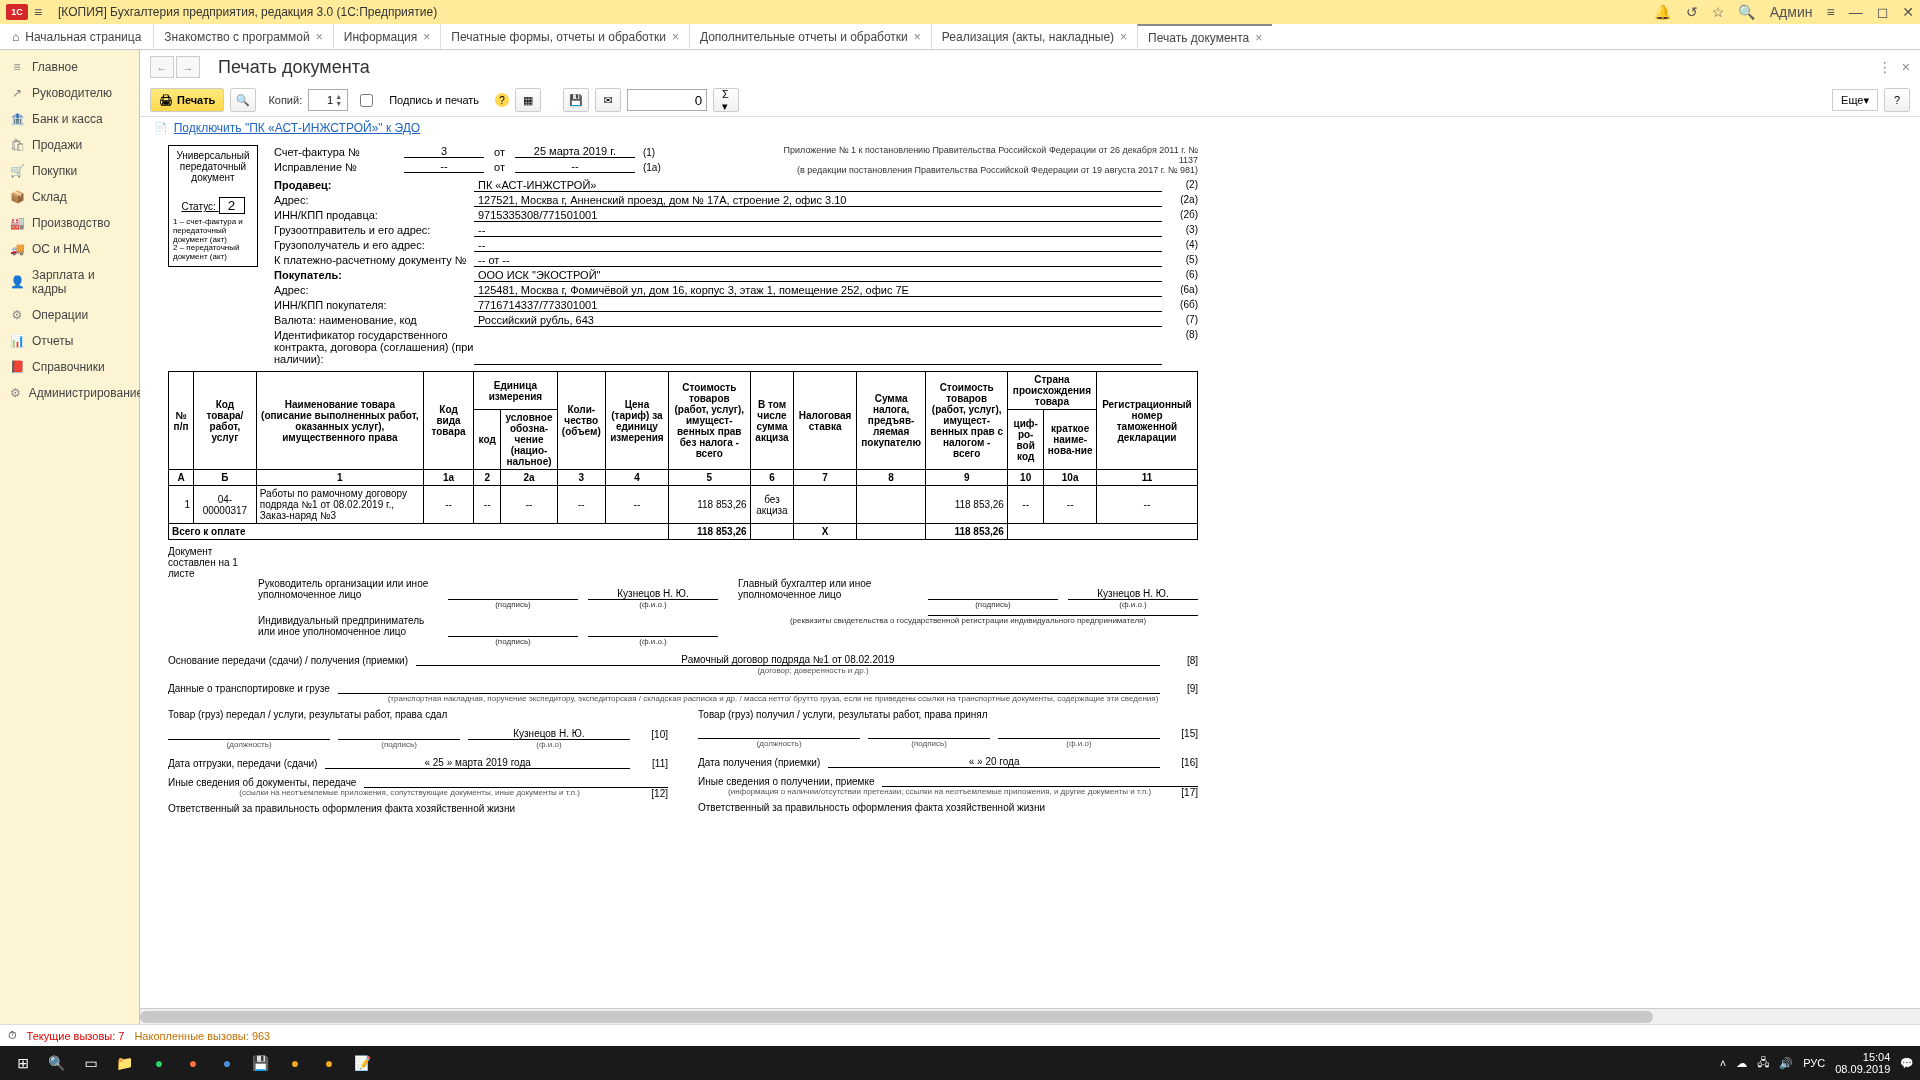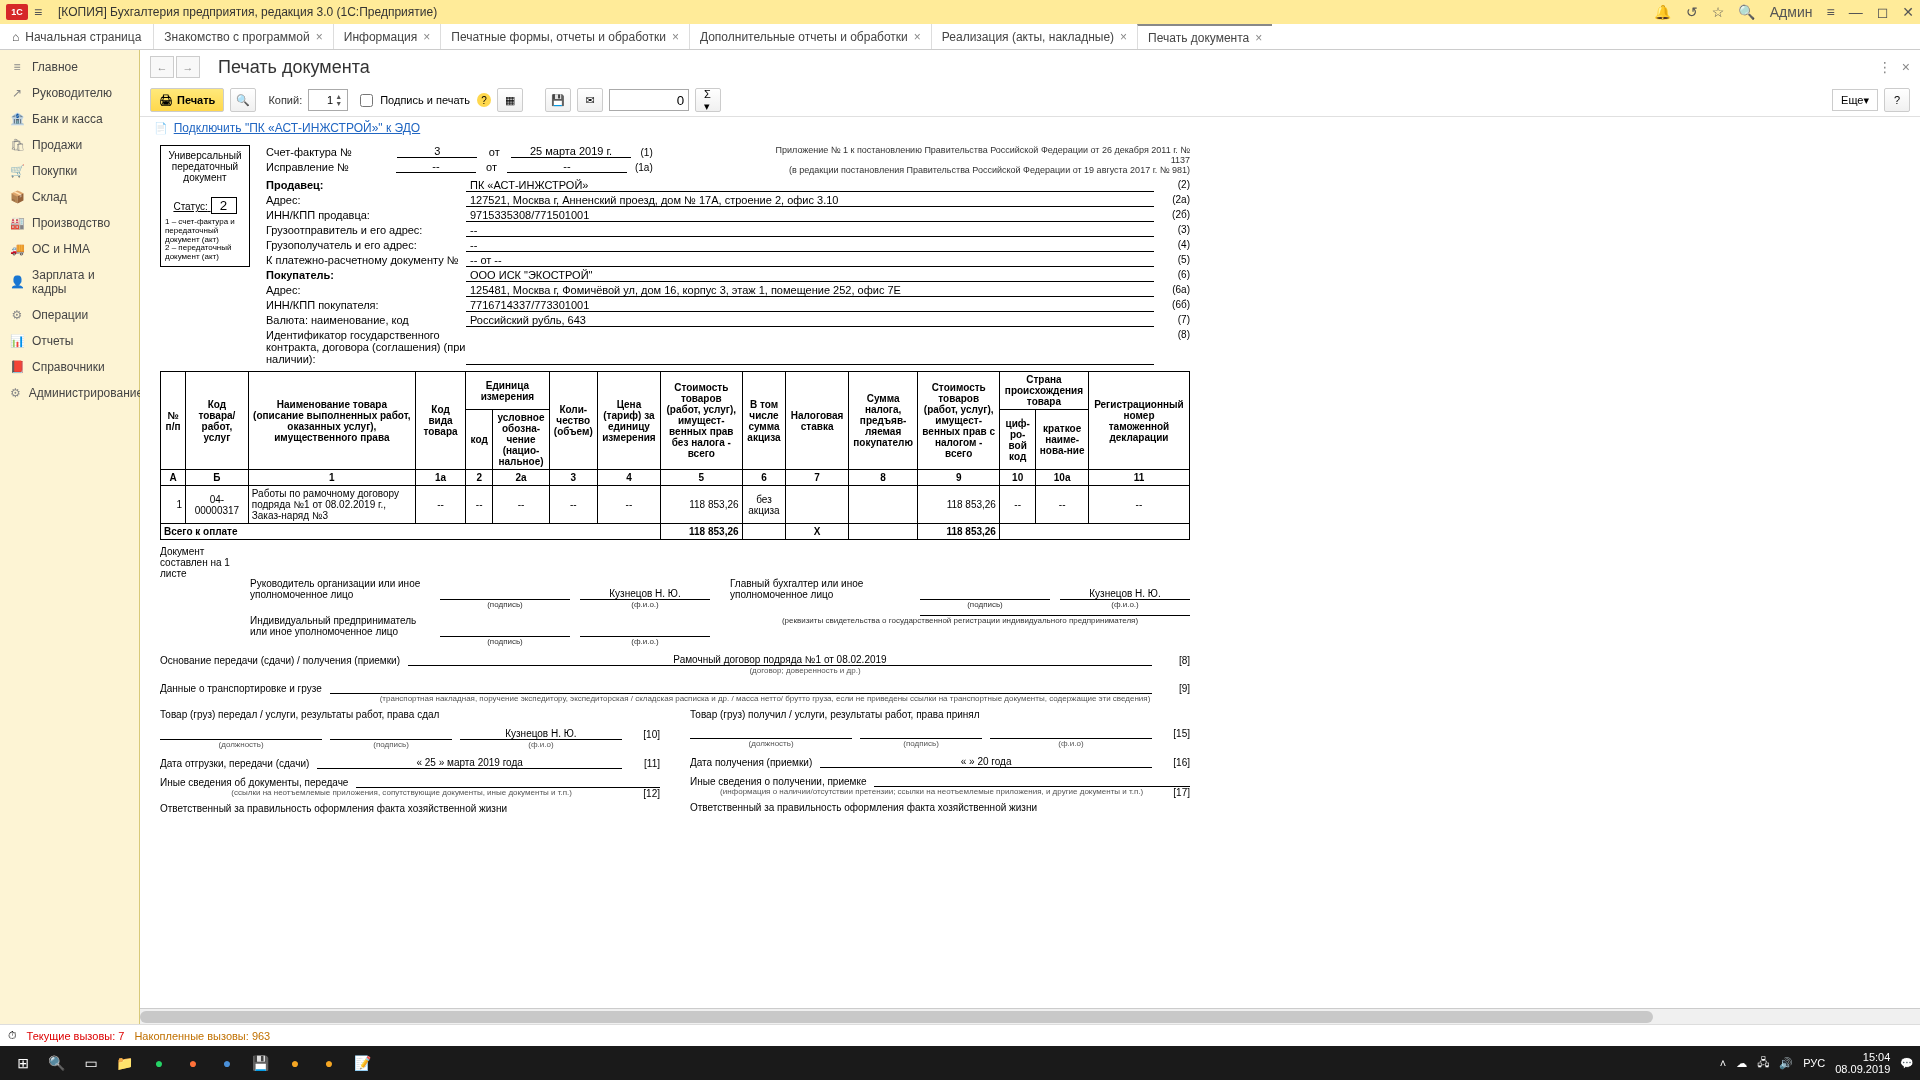--- a/index.html
+++ b/index.html
@@ -36,41 +36,41 @@
 
 
 .toolbar { display: flex; align-items: center; padding: 4px 10px; gap: 6px; border-bottom: 1px solid #e0e0e0; }
 .btn { border: 1px solid #ccc; background: linear-gradient(#fff,#f0f0f0); height: 24px; display: flex; align-items: center; padding: 0 8px; border-radius: 2px; cursor: pointer; }
 .btn.print { background: linear-gradient(#ffe97a,#ffd84d); font-weight: bold; }
 .btn-icon { width: 26px; justify-content: center; }
 .copy-label { margin-left: 6px; color: #333; }
 .spinner { width: 40px; height: 22px; border: 1px solid #aaa; display: flex; align-items: center; background: #fff; }
 .spinner input { width: 26px; border: none; text-align: right; font-size: 11px; padding-right: 2px; }
 .spinner .arrows { width: 12px; display: flex; flex-direction: column; font-size: 7px; line-height: 1; color: #555; }
-.check-sign { display: flex; align-items: center; gap: 7px; margin-left: 6px; }
+.check-sign { display: flex; align-items: center; gap: 16px; margin-left: 6px; }
 .check-sign input { width: 13px; height: 13px; }
 .check-sign .q { background: #ffd84d; border-radius: 50%; width: 14px; height: 14px; display: flex; align-items: center; justify-content: center; font-size: 10px; }
 .num-field { width: 80px; height: 22px; border: 1px solid #aaa; text-align: right; padding-right: 4px; background: #fff; }
 .toolbar .spacer { flex: 1; }
 .btn-more { border: 1px solid #ccc; padding: 0 8px; height: 22px; display: flex; align-items: center; }
 
 
 .edo-row { padding: 4px 14px; display: flex; align-items: center; gap: 6px; }
 .edo-row a { color: #2166c2; text-decoration: underline; font-size: 12px; }
 
 
-.doc-scroll { flex: 1; overflow: auto; padding: 6px 12px 12px 20px; background: #fff; }
+.doc-scroll { flex: 1; overflow: auto; padding: 6px 12px 12px 28px; background: #fff; }
 .doc { width: 1030px; font-size: 11px; color: #000; }
 .doc-top { display: flex; }
 .upd-box { width: 90px; border: 1px solid #000; padding: 4px; text-align: center; font-size: 10px; }
 .status-row { margin-top: 14px; text-align: center; text-decoration: underline; }
 .status-row input { width: 26px; text-align: center; border: 1px solid #000; }
 .status-note { font-size: 8px; margin-top: 4px; text-align: left; line-height: 1.1; }
 .doc-head { flex: 1; margin-left: 8px; }
-.sf-row { display: flex; align-items: flex-end; margin-bottom: 2px; justify-content: space-between; }
+.sf-row { display: flex; align-items: flex-end; margin-bottom: 2px; }
 .sf-row .lbl { width: 130px; }
 .sf-row .uline { border-bottom: 1px solid #000; min-width: 100px; text-align: center; padding: 0 4px; }
 .sf-row .from { margin: 0 10px; }
 .sf-row .num { margin-left: 8px; font-size: 10px; }
 .appendix { font-size: 9px; text-align: right; color: #333; }
 .field-row { display: flex; margin-top: 2px; }
 .field-row .flabel { width: 200px; }
 .field-row .fval { flex: 1; border-bottom: 1px solid #000; padding-left: 4px; }
 .field-row .fcode { width: 36px; text-align: right; font-size: 10px; }
 

